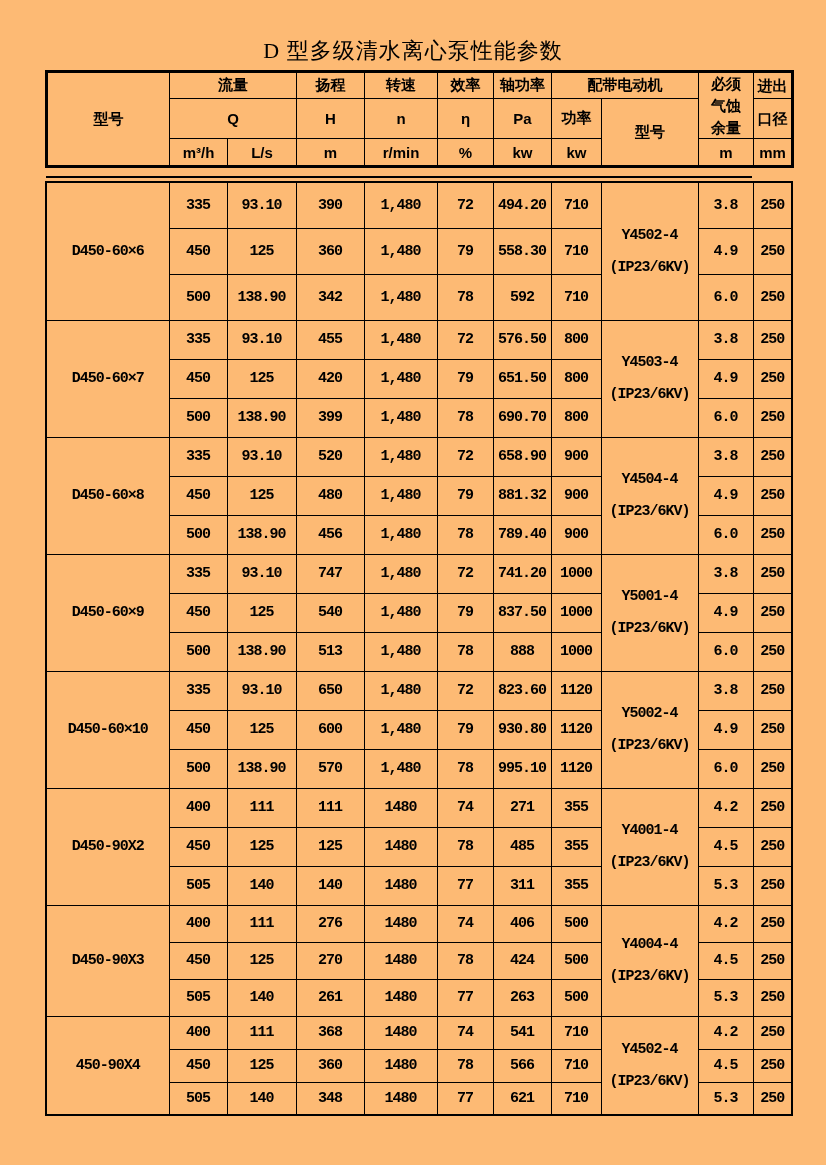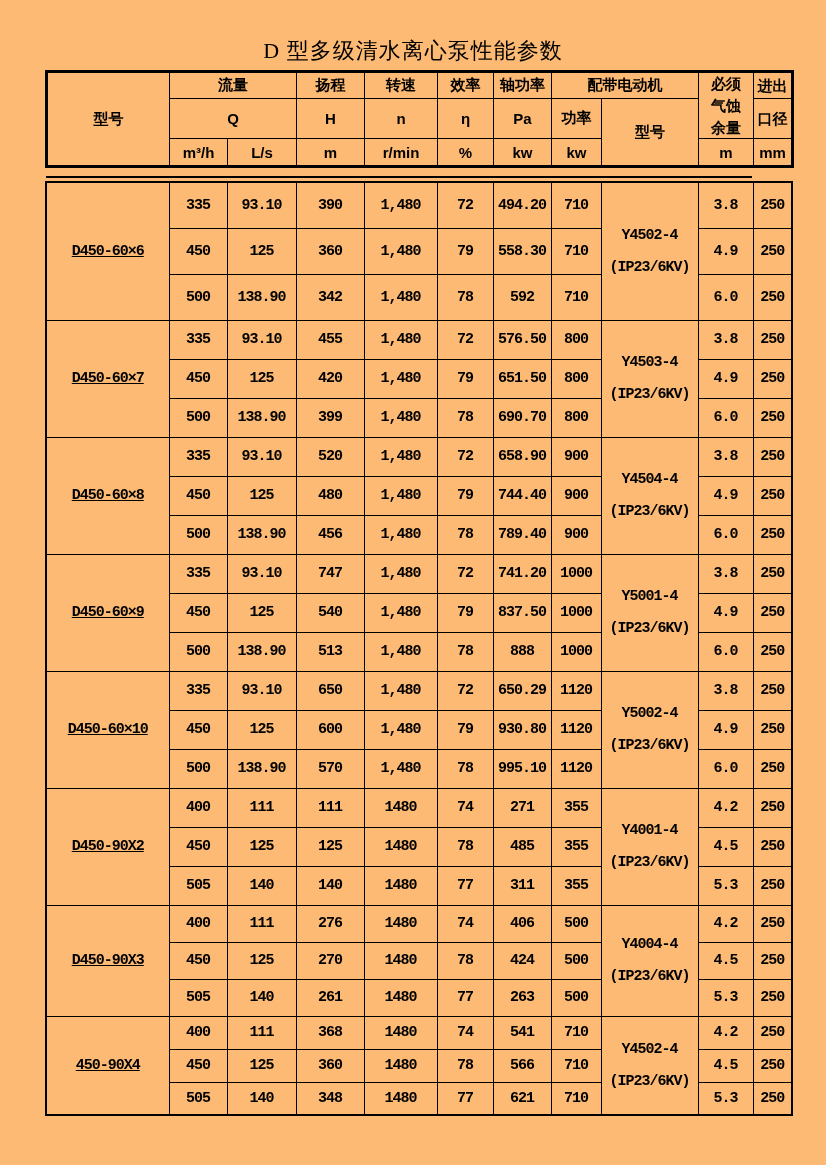--- a/index.html
+++ b/index.html
@@ -71,21 +71,21 @@
     top: -5px;
     width: 706px;
     border-top: 2px solid #000;
   }
   .data-tbl {
     border: 2px solid #000;
     font-family: "Liberation Mono", "DejaVu Sans Mono", monospace;
     font-size: 15px;
   }
   .data-tbl td { letter-spacing: -1px; }
-  .model-cell { font-size: 15px; text-decoration: underline; }
+  .model-cell { font-size: 15px; }
   .motor-cell { line-height: 1; font-size: 15px; margin-top: 38px; }
   .motor-cell .motor-prot { margin-top: 17px; }
 </style>
 </head>
 <body>
 
 <div class="page">
 
   <div class="doc-title">D 型多级清水离心泵性能参数</div>
 
@@ -246,21 +246,21 @@
             </td>
             <td>3.8</td>
             <td>250</td>
           </tr>
           <tr style="height: 39px;">
             <td>450</td>
             <td>125</td>
             <td>480</td>
             <td>1,480</td>
             <td>79</td>
-            <td>744.40</td>
+            <td>881.32</td>
             <td>900</td>
             <td>4.9</td>
             <td>250</td>
           </tr>
           <tr style="height: 39px;">
             <td>500</td>
             <td>138.90</td>
             <td>456</td>
             <td>1,480</td>
             <td>78</td>
@@ -307,21 +307,21 @@
             <td>6.0</td>
             <td>250</td>
           </tr>
           <tr style="height: 39px;">
             <td rowspan="3" class="model-cell">D450-60×10</td>
             <td>335</td>
             <td>93.10</td>
             <td>650</td>
             <td>1,480</td>
             <td>72</td>
-            <td>650.29</td>
+            <td>823.60</td>
             <td>1120</td>
             <td rowspan="3" class="motor-cell">
               <div>Y5002-4</div>
               <div class="motor-prot">(IP23/6KV)</div>
             </td>
             <td>3.8</td>
             <td>250</td>
           </tr>
           <tr style="height: 39px;">
             <td>450</td>

